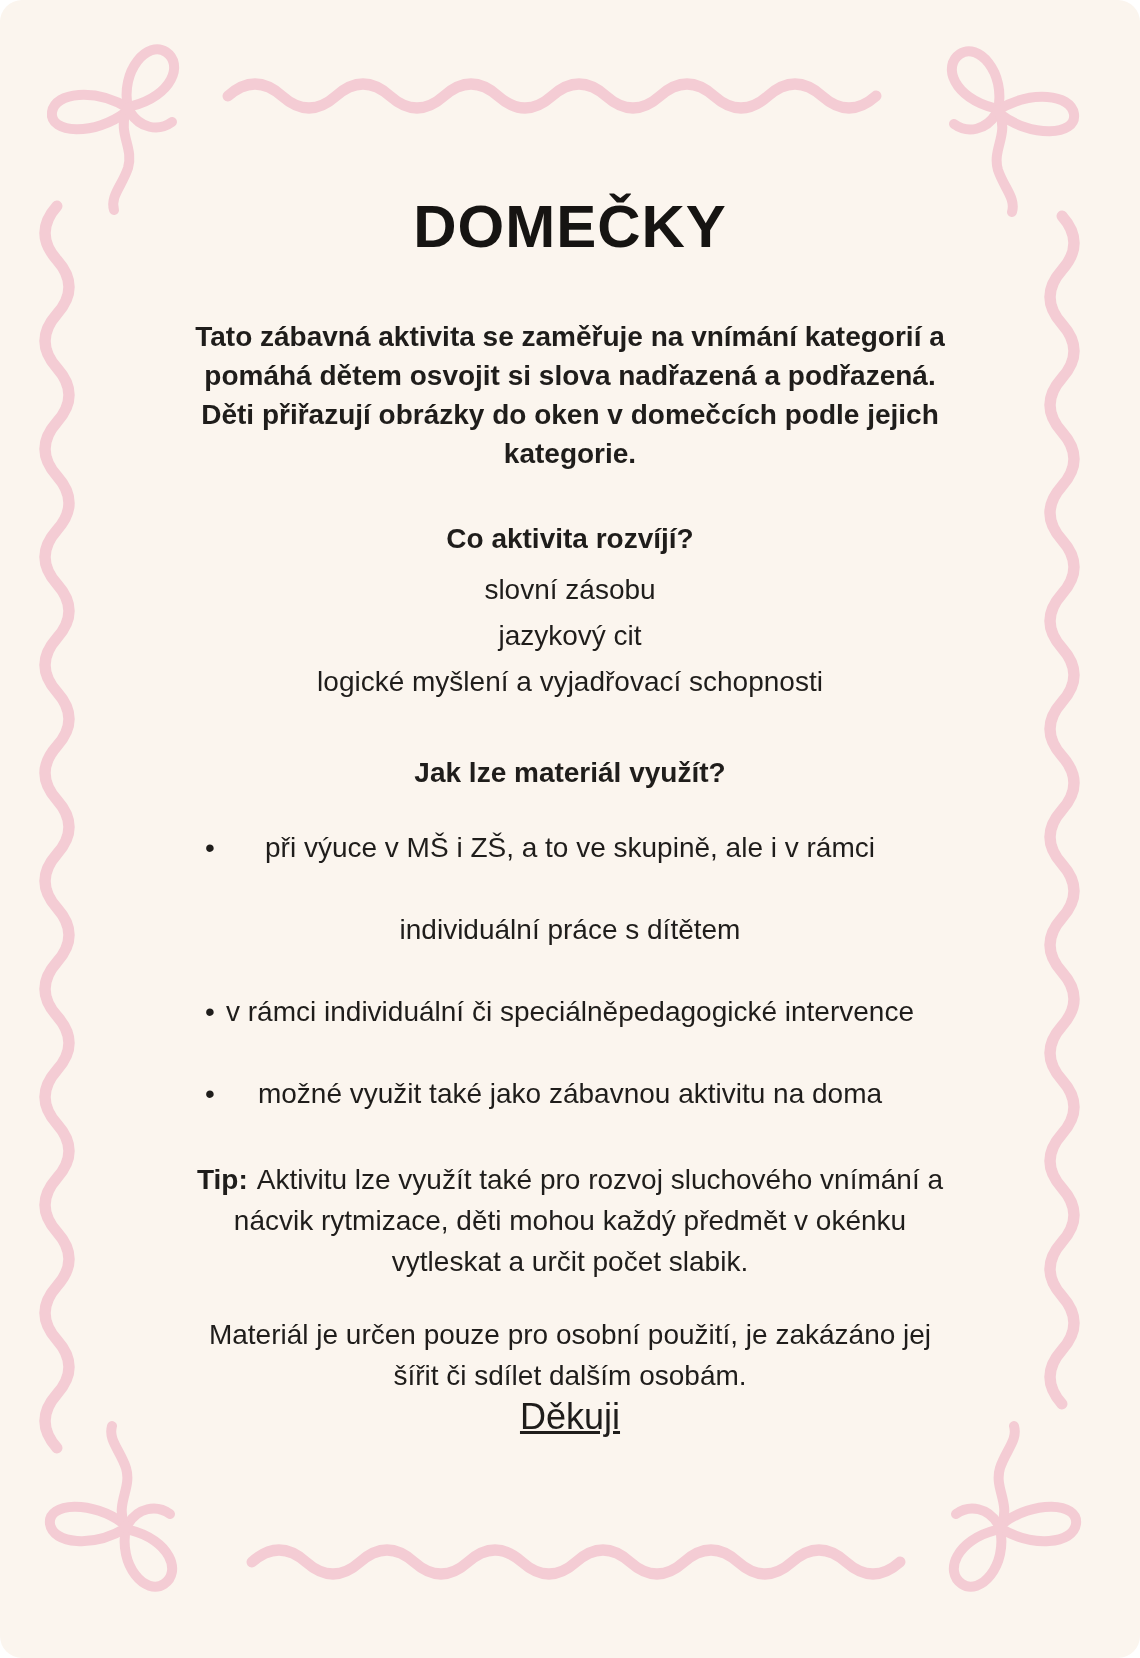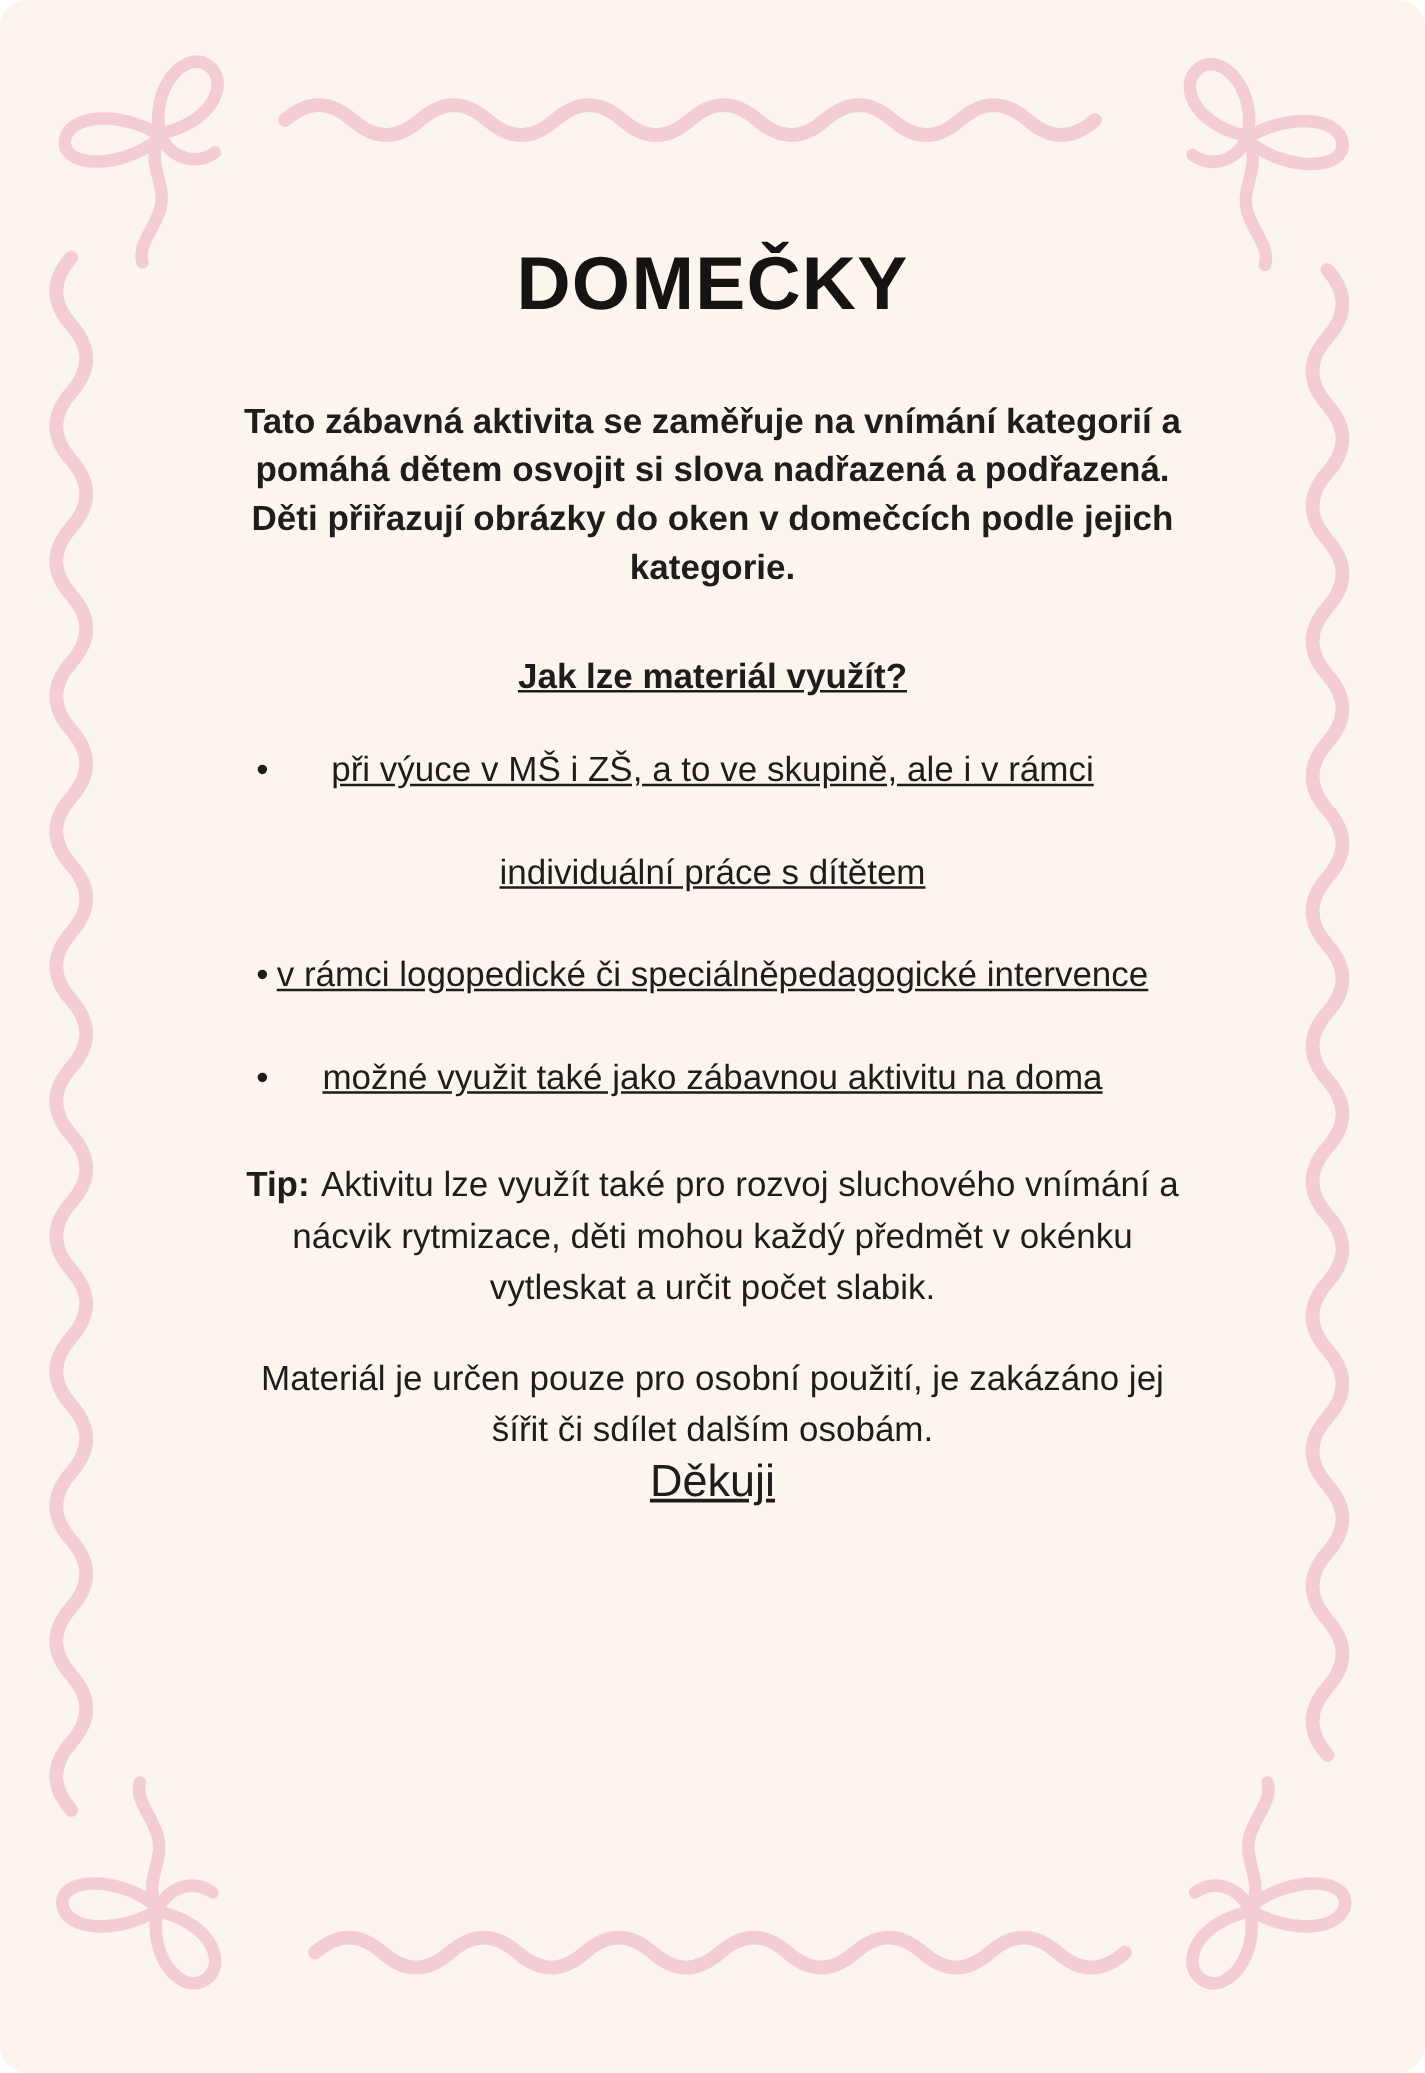--- a/index.html
+++ b/index.html
@@ -51,21 +51,21 @@
     font-size: 28px;
     line-height: 39px;
     margin-bottom: 50px;
   }
   h2.heading {
     font-size: 28px;
     font-weight: 700;
     margin-bottom: 12px;
   }
   .develops .line { font-size: 28px; line-height: 46px; }
-  .usage { margin-top: 52px; text-decoration: underline; }
+  .usage { margin-top: 52px; }
   .usage ul { list-style: none; }
   .usage li { position: relative; }
   .usage .line { font-size: 28px; line-height: 46px; margin-top: 36px; }
   .usage .bullet {
     position: absolute;
     left: 205px;
     top: 0;
     font-size: 28px;
     line-height: 46px;
   }
@@ -120,32 +120,38 @@
 
     <h1 class="title">DOMEČKY</h1>
 
     <p class="intro">
       <span class="line" style="display:block">Tato zábavná aktivita se zaměřuje na vnímání kategorií a</span>
       <span class="line" style="display:block">pomáhá dětem osvojit si slova nadřazená a podřazená.</span>
       <span class="line" style="display:block">Děti přiřazují obrázky do oken v domečcích podle jejich</span>
       <span class="line" style="display:block">kategorie.</span>
     </p>
 
+    <section class="develops">
+      <h2 class="heading">Co aktivita rozvíjí?</h2>
+      <div class="line">slovní zásobu</div>
+      <div class="line">jazykový cit</div>
+      <div class="line">logické myšlení a vyjadřovací schopnosti</div>
+    </section>
 
     <section class="usage">
       <h2 class="heading">Jak lze materiál využít?</h2>
       <ul>
         <li>
           <span class="bullet">•</span>
           <div class="line">při výuce v MŠ i ZŠ, a to ve skupině, ale i v rámci</div>
           <div class="line">individuální práce s dítětem</div>
         </li>
         <li>
           <span class="bullet">•</span>
-          <div class="line">v rámci logopedické či speciálněpedagogické intervence</div>
+          <div class="line">v rámci individuální či speciálněpedagogické intervence</div>
         </li>
         <li>
           <span class="bullet">•</span>
           <div class="line">možné využit také jako zábavnou aktivitu na doma</div>
         </li>
       </ul>
     </section>
 
     <p class="tip">
       <span class="line" style="display:block"><strong class="tip-label">Tip:</strong><span>Aktivitu lze využít také pro rozvoj sluchového vnímání a</span></span>

